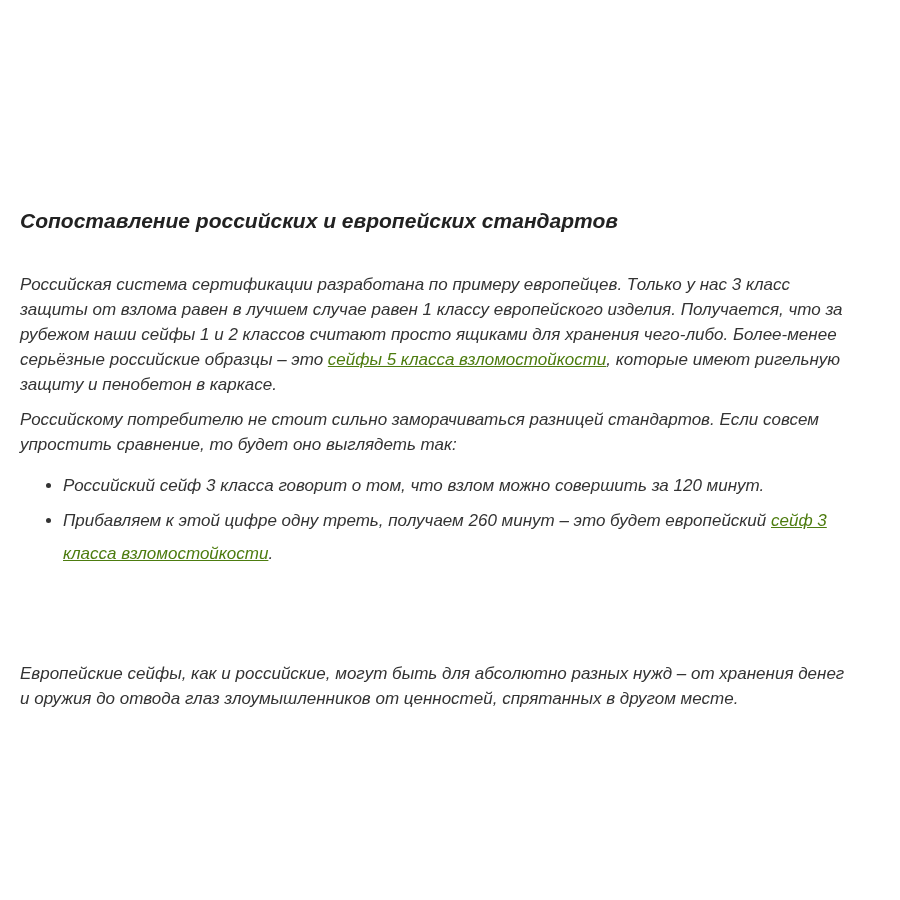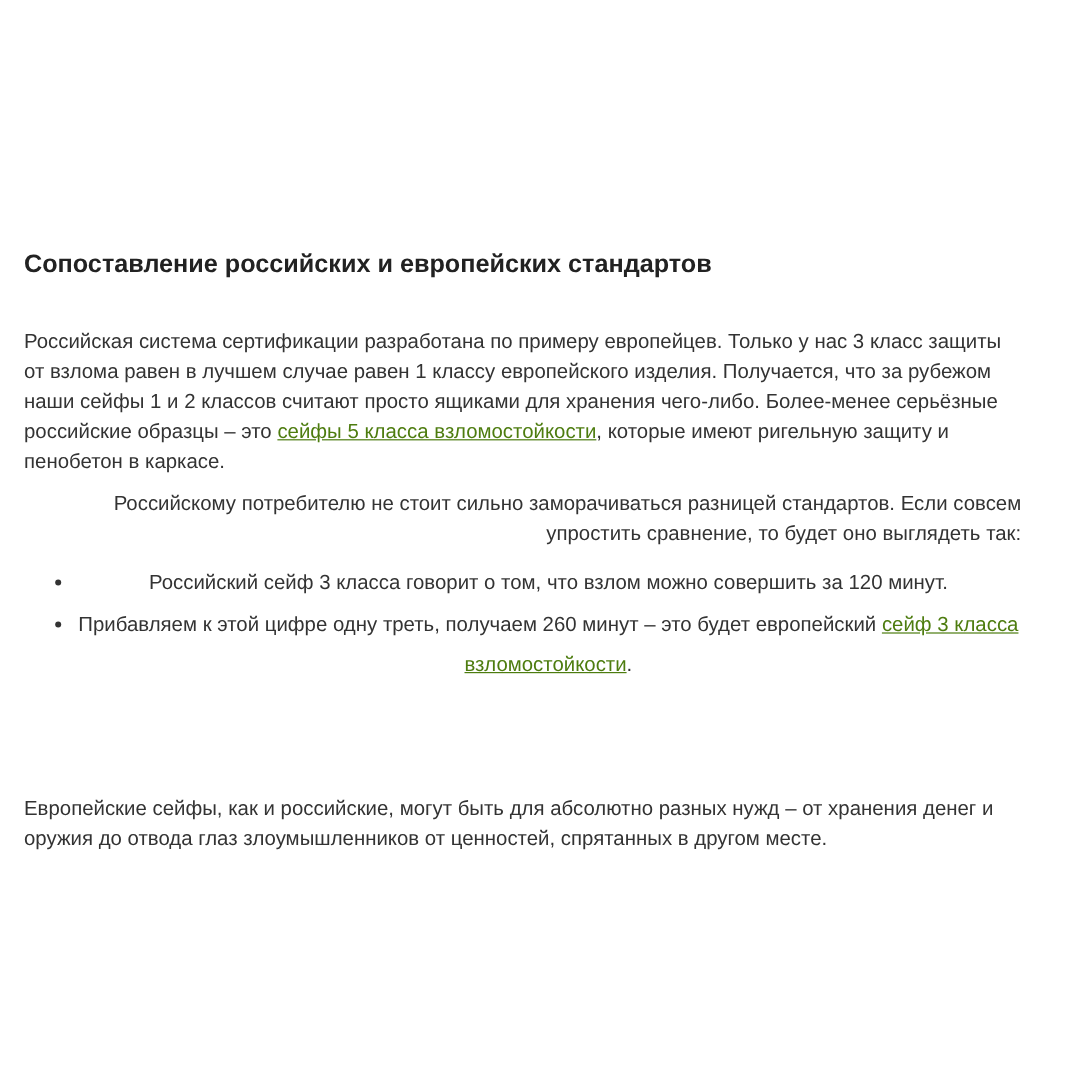--- a/index.html
+++ b/index.html
@@ -9,49 +9,48 @@
   }
   .page {
     width: 871px;
     height: 900px;
     background: #ffffff;
     box-sizing: border-box;
     padding: 208px 20px 0 20px;
     font-family: "Liberation Sans", sans-serif;
     color: #333333;
     overflow: hidden;
+    font-style: italic;
   }
   .article {
     max-width: 860px;
   }
   h2.article-title {
     margin: 0 0 38px 0;
     font-size: 21px;
     line-height: 1.25;
     font-weight: 700;
     color: #222222;
   }
   p {
     margin: 0 0 10px 0;
     font-size: 17px;
     line-height: 25px;
   }
   p.simplify {
     margin-top: 1px;
-    text-align: right;
   }
   ul.comparison-list {
     margin: 12px 0 0 0;
     padding-left: 43px;
   }
   ul.comparison-list li {
     font-size: 17px;
     line-height: 33px;
     margin-bottom: 2px;
-    text-align: center;
   }
   a.text-link {
     color: #4d7c0f;
     text-decoration: underline;
     cursor: pointer;
   }
   p.conclusion {
     margin-top: 91px;
   }
 </style>

